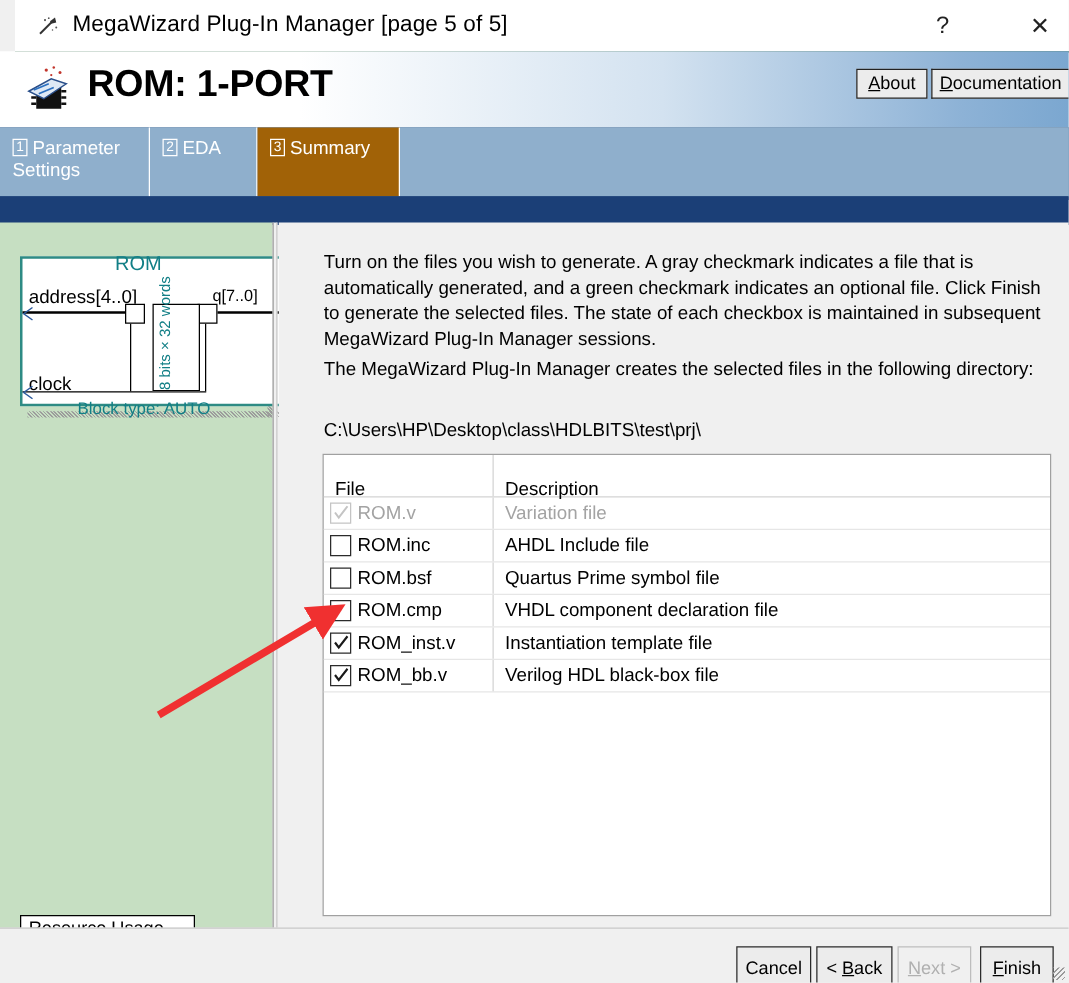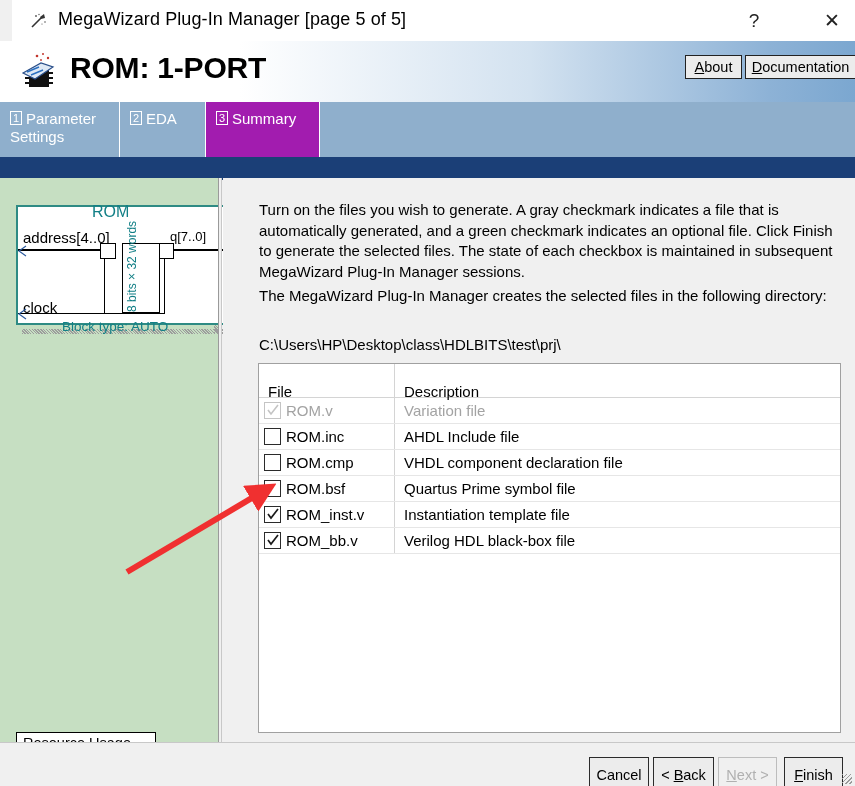--- a/index.html
+++ b/index.html
@@ -35,21 +35,21 @@
   .hdr-about{right:113px;width:57px;}
   .hdr-doc{right:0px;width:110px;border-right:none;}
   .hdr-btn u{text-decoration:underline;}
 
   
   .tabzone{position:absolute;left:0;top:102px;width:855px;height:58px;background:#1b3f77;}
   .tabfill{position:absolute;left:0;top:0;width:855px;height:55px;background:#8fafcc;}
   .tab{position:absolute;top:0;height:55px;box-sizing:border-box;
     border-right:1px solid #ffffff;padding:8px 0 0 10px;cursor:default;}
   .tab.inactive{background:#8fafcc;color:#ffffff;}
-  .tab.active{background:#a21caf;color:#ffffff;border-right:1px solid #ffffff;}
+  .tab.active{background:#a16207;color:#ffffff;border-right:1px solid #ffffff;}
   .tab .tnum{display:inline-block;border:1px solid #ffffff;font-size:11px;line-height:12px;
     width:12px;height:14px;text-align:center;vertical-align:2px;margin-right:4px;
     box-sizing:border-box;}
   .tab .tlab{font-size:15px;display:inline;}
   .tab-t1{left:0;width:120px;}
   .tab-t2{left:120px;width:86px;}
   .tab-t3{left:206px;width:114px;}
   .tabrest{position:absolute;left:320px;top:0;width:535px;height:55px;background:#8fafcc;}
   .navystrip{position:absolute;left:0;top:55px;width:855px;height:23px;background:#1b3f77;}
 
@@ -260,31 +260,31 @@
         <div class="cell-file">
           <span class="cb"></span>
           <span class="fname">ROM.inc</span>
         </div>
         <div class="cell-desc">AHDL Include file</div>
       </div>
 
       <div class="row">
         <div class="cell-file">
           <span class="cb"></span>
+          <span class="fname">ROM.bsf</span>
+        </div>
+        <div class="cell-desc">Quartus Prime symbol file</div>
+      </div>
+
+      <div class="row">
+        <div class="cell-file">
+          <span class="cb"></span>
           <span class="fname">ROM.cmp</span>
         </div>
         <div class="cell-desc">VHDL component declaration file</div>
-      </div>
-
-      <div class="row">
-        <div class="cell-file">
-          <span class="cb"></span>
-          <span class="fname">ROM.bsf</span>
-        </div>
-        <div class="cell-desc">Quartus Prime symbol file</div>
       </div>
 
       <div class="row">
         <div class="cell-file">
           <span class="cb">
             <svg class="tick" viewBox="0 0 12 15">
               <polyline points="1,7 4,11 11,2" fill="none" stroke="#1a1a1a" stroke-width="1.7"></polyline>
             </svg>
           </span>
           <span class="fname">ROM_inst.v</span>

